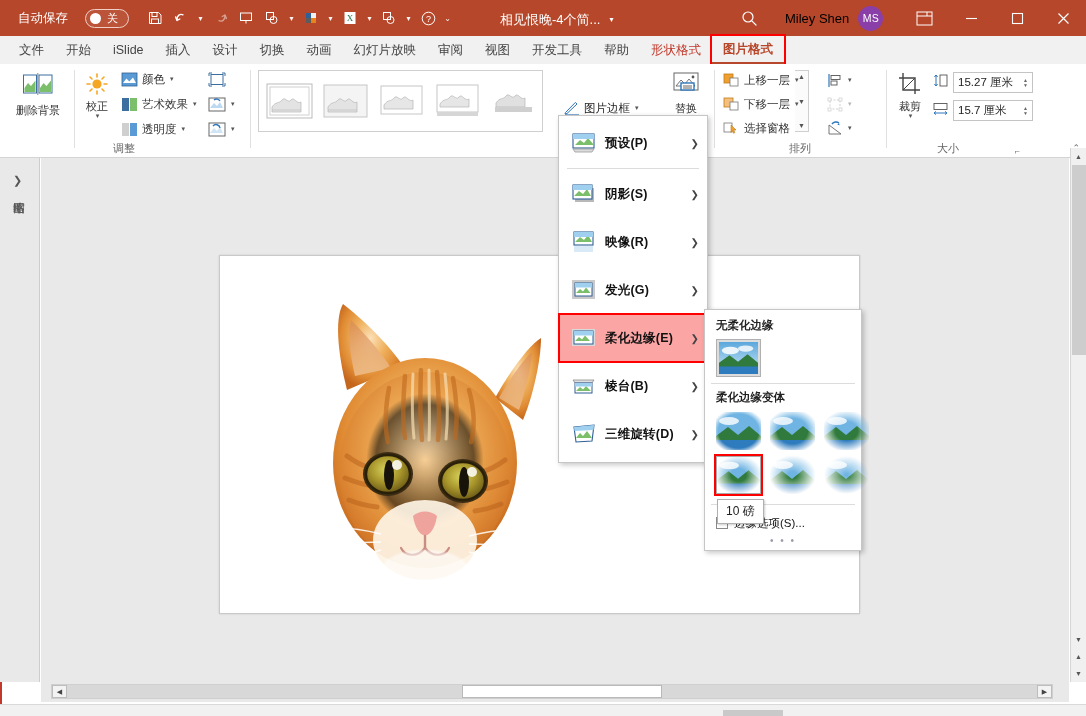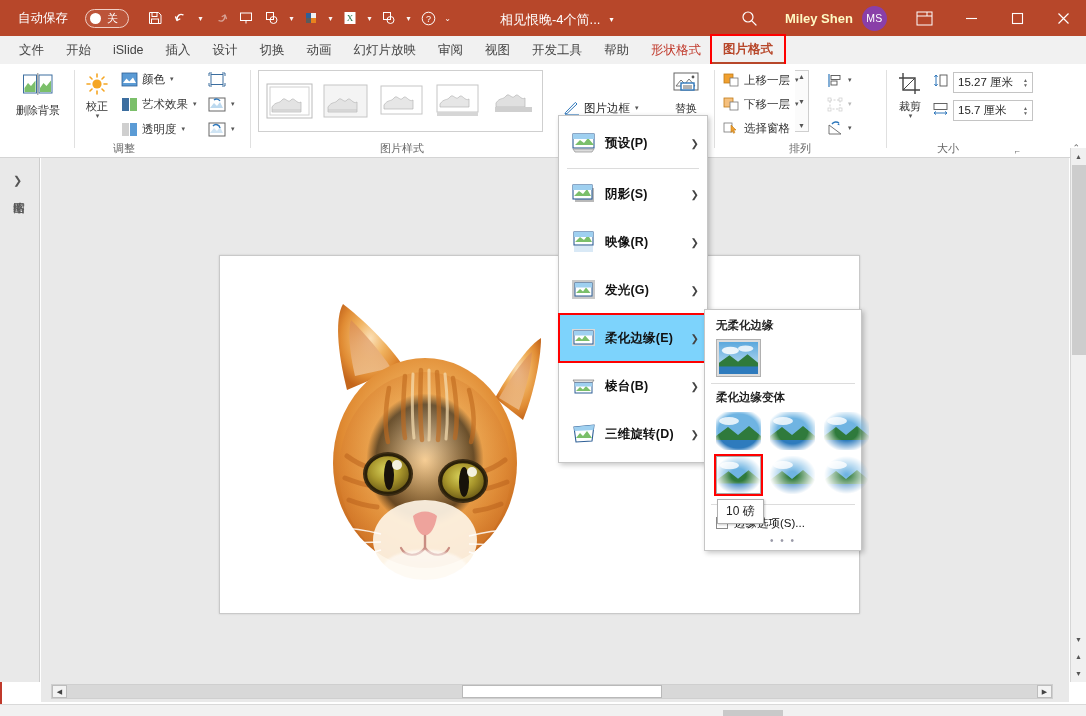--- a/index.html
+++ b/index.html
@@ -47,21 +47,21 @@
   }
   .title-caret { font-size: 8px; }
   .search-icon-box {
     position: absolute; left: 737px; top: 6px; width: 24px; height: 24px;
     display: flex; align-items: center; justify-content: center;
   }
   .user-area {
     position: absolute; left: 785px; top: 0; height: 36px;
     display: flex; align-items: center; gap: 9px;
   }
-  .user-name { font-size: 13px; color: #fef9c3; font-weight: bold; }
+  .user-name { font-size: 13px; color: #000000; }
   .avatar {
     width: 25px; height: 25px; border-radius: 50%;
     background: #8a3fa8; color: #fff;
     display: flex; align-items: center; justify-content: center;
     font-size: 10.5px; letter-spacing: .3px;
   }
   .ribbon-display {
     position: absolute; left: 912px; top: 7px; width: 24px; height: 23px;
     display: flex; align-items: center; justify-content: center;
   }
@@ -209,21 +209,21 @@
   .menu {
     position: absolute; left: 558px; top: 115px; width: 150px;
     background: #fff; border: 1px solid #c6c6c6;
     box-shadow: 2px 2px 5px rgba(0,0,0,0.22);
     padding: 3px 0 4px 0; z-index: 50;
   }
   .menu-item {
     height: 48px; display: flex; align-items: center; padding-left: 10px;
     font-size: 12.5px; color: #111; position: relative;
   }
-  .menu-item.selected { background: #7dd3fc; outline: 2px solid #ff0000; outline-offset: -1px; }
+  .menu-item.selected { background: #fca5a5; outline: 2px solid #ff0000; outline-offset: -1px; }
   .menu-icon { width: 30px; height: 26px; display: flex; align-items: center; justify-content: center; }
   .menu-label { margin-left: 6px; font-weight: bold; letter-spacing: .2px; }
   .menu-arrow { position: absolute; right: 8px; font-size: 10px; color: #444; }
   .menu-sep { height: 1px; background: #dcdcdc; margin: 1px 8px; }
 
   
   .submenu {
     position: absolute; left: 704px; top: 309px; width: 158px;
     background: #fff; border: 1px solid #c6c6c6;
     box-shadow: 2px 2px 5px rgba(0,0,0,0.22); z-index: 60;
@@ -512,21 +512,20 @@
               <path d="M6 20c4-6 7-3 10-7s6 4 9 0 6 5 10 2v9H6z" fill="#e0e0e0" stroke="#b6b6b6" stroke-width=".7"></path>
               <rect x="5" y="24" width="37" height="5" fill="#cfcfcf"></rect>
             </svg>
         </div>
       </div>
       <div class="gal-scroll">
         <span>▲</span>
         <span>▼</span>
         <span>▼</span>
       </div>
-      <div class="rgroup-label" style="left:0;width:300px;">图片样式</div>
     </div>
 
     <div class="rgroup" style="left:558px; width:154px;">
       <div class="effbtn" style="left:2px;top:5px;">
         <svg width="16" height="15" viewBox="0 0 16 15">
             <path d="M1 13l2-.5L13 3l-1.6-1.6L1.5 11.5z" fill="#fff" stroke="#2e77bb" stroke-width="1"></path>
             <path d="M1 14h14" stroke="#2e77bb" stroke-width="1.2"></path>
           </svg>
         <span>图片边框</span>
         <span class="caret">▾</span>

